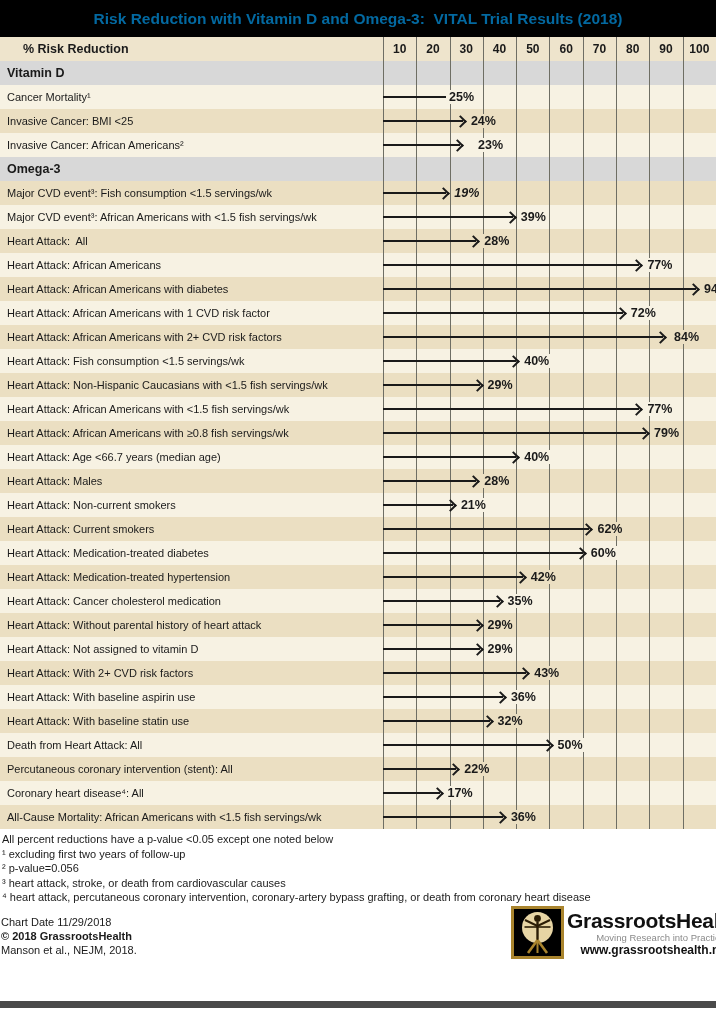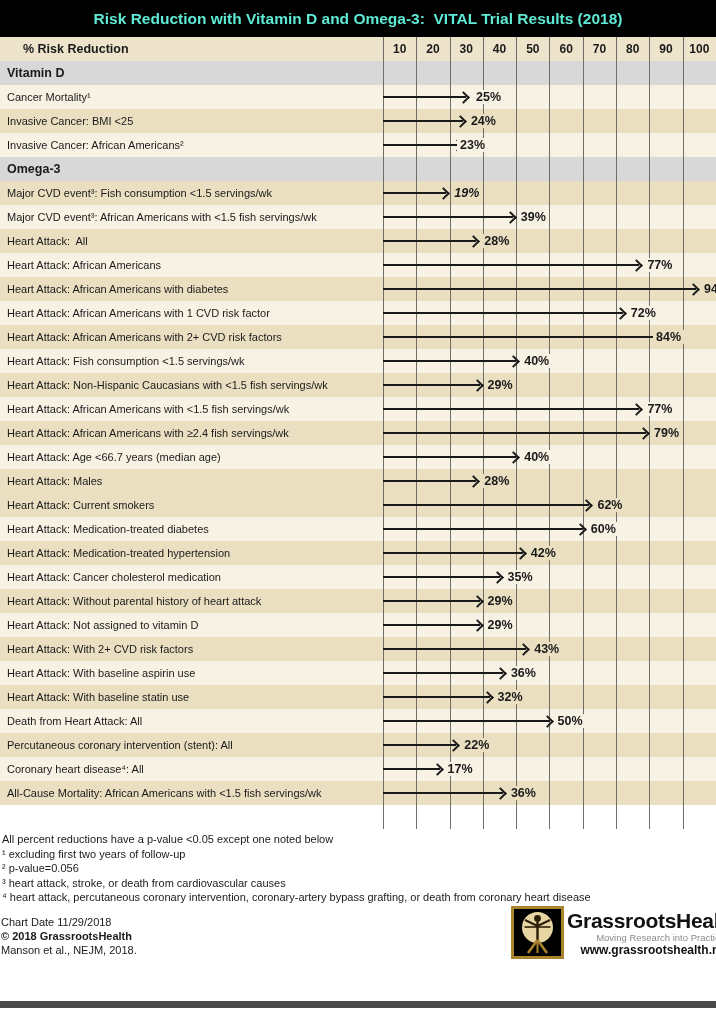--- a/index.html
+++ b/index.html
@@ -3,21 +3,21 @@
 <meta charset="utf-8">
 <style>
   html,body{margin:0;padding:0;}
   .page{
     position:relative; width:716px; height:1009px; background:#ffffff;
     font-family:"Liberation Sans","DejaVu Sans",sans-serif; color:#1a1a1a;
     overflow:hidden;
   }
   .titlebar{
     position:absolute; top:0; left:0; width:716px; height:37px;
-    background:var(--header_bar,#000); color:#5eead4; font-weight:bold; font-size:15.5px;
+    background:var(--header_bar,#000); color:#0369a1; font-weight:bold; font-size:15.5px;
     display:flex; align-items:center; justify-content:center; white-space:pre;
   }
   .table{position:absolute; top:37px; left:0; width:716px;}
   .row{position:relative; height:24px; display:flex; align-items:center;}
   .row-label{position:relative; z-index:3; padding-left:7px; font-size:11px; white-space:pre;}
   .header-row{background:var(--header_row,#eee4cc);padding-left:16px;}
   .header-row .row-label{font-weight:bold; font-size:12.5px;}
   .section-row{background:var(--section_gray,#d8d8d8);}
   .section-row .row-label{font-weight:bold; font-size:12.5px;}
   .cream{background:var(--row_cream,#f7f2e3);}
@@ -77,31 +77,31 @@
           <span class="tick">100</span>
         </div>
     </div>
 
   <div class="row section-row">
         <span class="row-label">Vitamin D</span>
       </div>
       <div class="row cream">
         <span class="row-label">Cancer Mortality¹</span>
         <div class="arrow" style="width: 83.25px;"></div>
-        <span class="val" style="left: 473px;">25%</span>
+        <span class="val" style="left: 446px;">25%</span>
       </div>
       <div class="row tan">
         <span class="row-label">Invasive Cancer: BMI &lt;25</span>
         <div class="arrow" style="width: 79.92px;"></div>
         <span class="val" style="left: 467.92px;">24%</span>
       </div>
       <div class="row cream">
         <span class="row-label">Invasive Cancer: African Americans²</span>
         <div class="arrow" style="width: 76.59px;"></div>
-        <span class="val" style="left: 457px;">23%</span>
+        <span class="val" style="left: 475px;">23%</span>
       </div>
       <div class="row section-row">
         <span class="row-label">Omega-3</span>
       </div>
       <div class="row tan">
         <span class="row-label">Major CVD event³: Fish consumption &lt;1.5 servings/wk</span>
         <div class="arrow" style="width: 63.27px;"></div>
         <span class="val" style="left: 451.27px; font-style: italic;">19%</span>
       </div>
       <div class="row cream">
@@ -125,51 +125,56 @@
         <span class="val" style="left: 701.02px;">94%</span>
       </div>
       <div class="row cream">
         <span class="row-label">Heart Attack: African Americans with 1 CVD risk factor</span>
         <div class="arrow" style="width: 239.76px;"></div>
         <span class="val" style="left: 627.76px;">72%</span>
       </div>
       <div class="row tan">
         <span class="row-label">Heart Attack: African Americans with 2+ CVD risk factors</span>
         <div class="arrow" style="width: 279.72px;"></div>
-        <span class="val" style="left: 653px;">84%</span>
+        <span class="val" style="left: 671px;">84%</span>
       </div>
       <div class="row cream">
         <span class="row-label">Heart Attack: Fish consumption &lt;1.5 servings/wk</span>
         <div class="arrow" style="width: 133.2px;"></div>
         <span class="val" style="left: 521.2px;">40%</span>
       </div>
       <div class="row tan">
         <span class="row-label">Heart Attack: Non-Hispanic Caucasians with &lt;1.5 fish servings/wk</span>
         <div class="arrow" style="width: 96.57px;"></div>
         <span class="val" style="left: 484.57px;">29%</span>
       </div>
       <div class="row cream">
         <span class="row-label">Heart Attack: African Americans with &lt;1.5 fish servings/wk</span>
         <div class="arrow" style="width: 256.41px;"></div>
         <span class="val" style="left: 644.41px;">77%</span>
       </div>
       <div class="row tan">
-        <span class="row-label">Heart Attack: African Americans with ≥2.4 fish servings/wk</span>
+        <span class="row-label">Heart Attack: African Americans with ≥0.8 fish servings/wk</span>
         <div class="arrow" style="width: 263.07px;"></div>
         <span class="val" style="left: 651.07px;">79%</span>
       </div>
       <div class="row cream">
         <span class="row-label">Heart Attack: Age &lt;66.7 years (median age)</span>
         <div class="arrow" style="width: 133.2px;"></div>
         <span class="val" style="left: 521.2px;">40%</span>
       </div>
       <div class="row tan">
         <span class="row-label">Heart Attack: Males</span>
         <div class="arrow" style="width: 93.24px;"></div>
         <span class="val" style="left: 481.24px;">28%</span>
+      </div>
+      <div class="row cream">
+        <span class="row-label">Heart Attack: Non-current smokers</span>
+        <div class="arrow" style="width: 69.93px;"></div>
+        <span class="val" style="left: 457.93px;">21%</span>
       </div>
       <div class="row tan">
         <span class="row-label">Heart Attack: Current smokers</span>
         <div class="arrow" style="width: 206.46px;"></div>
         <span class="val" style="left: 594.46px;">62%</span>
       </div>
       <div class="row cream">
         <span class="row-label">Heart Attack: Medication-treated diabetes</span>
         <div class="arrow" style="width: 199.8px;"></div>
         <span class="val" style="left: 587.8px;">60%</span>

